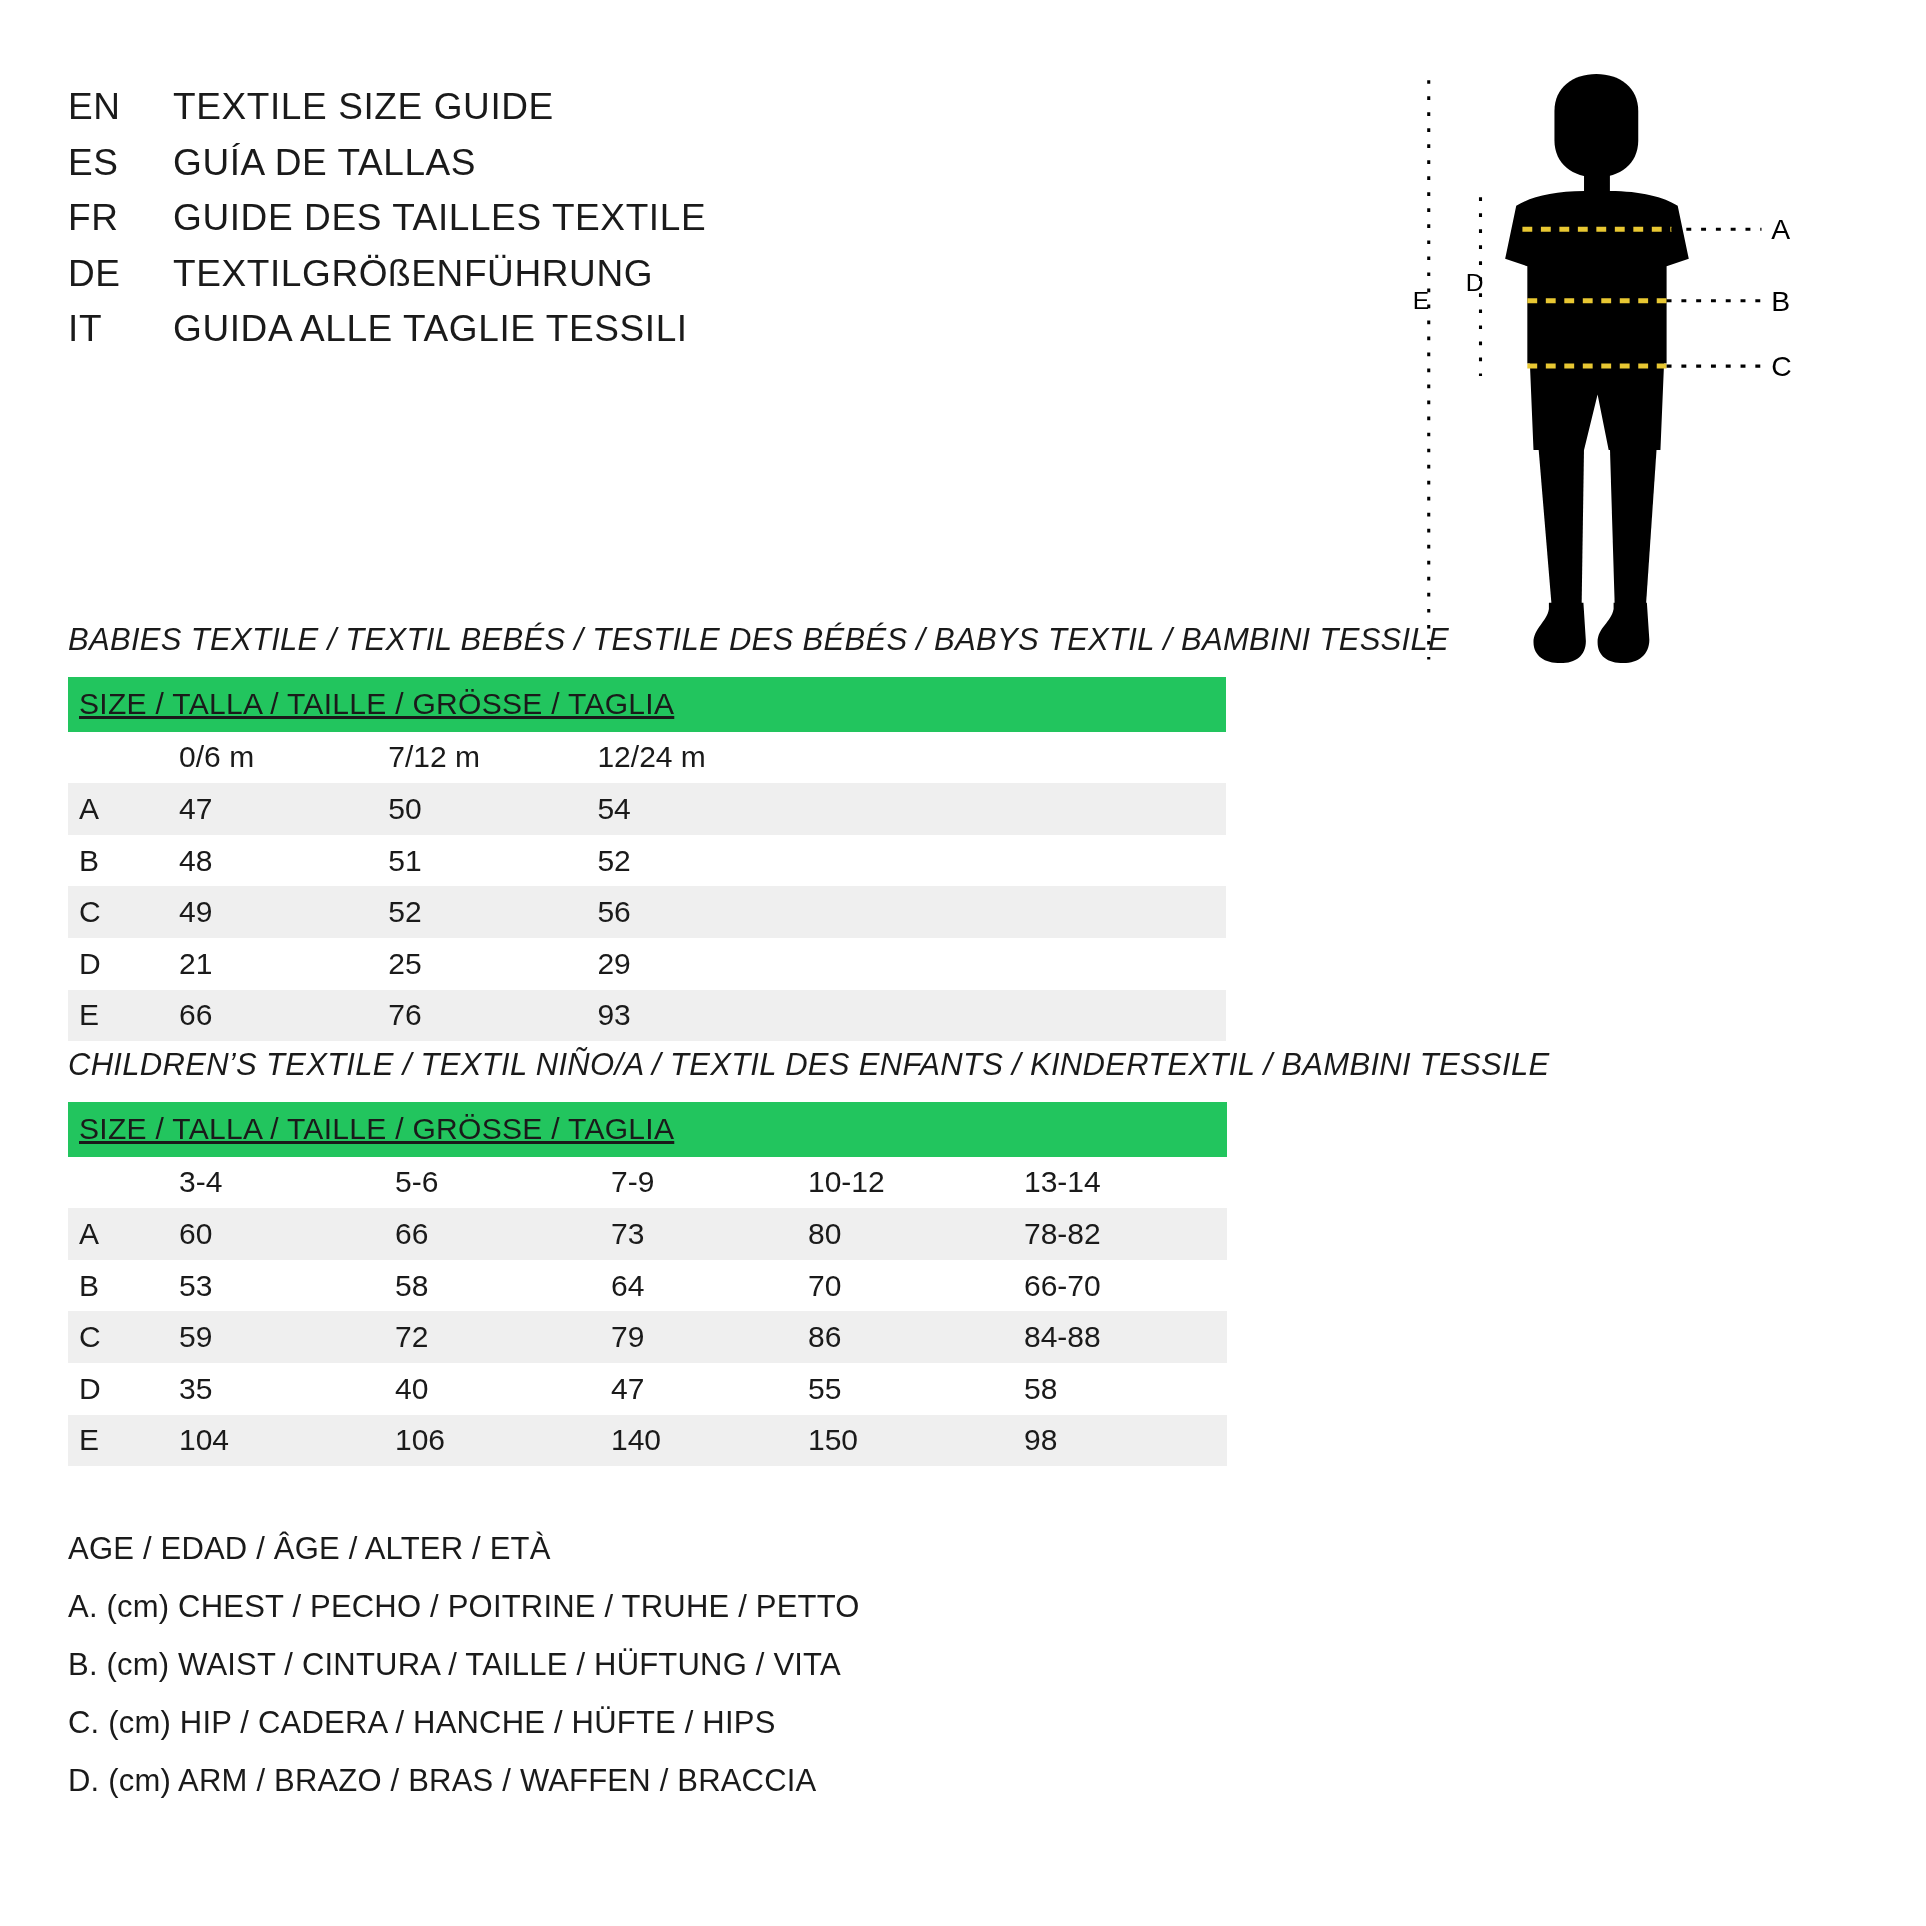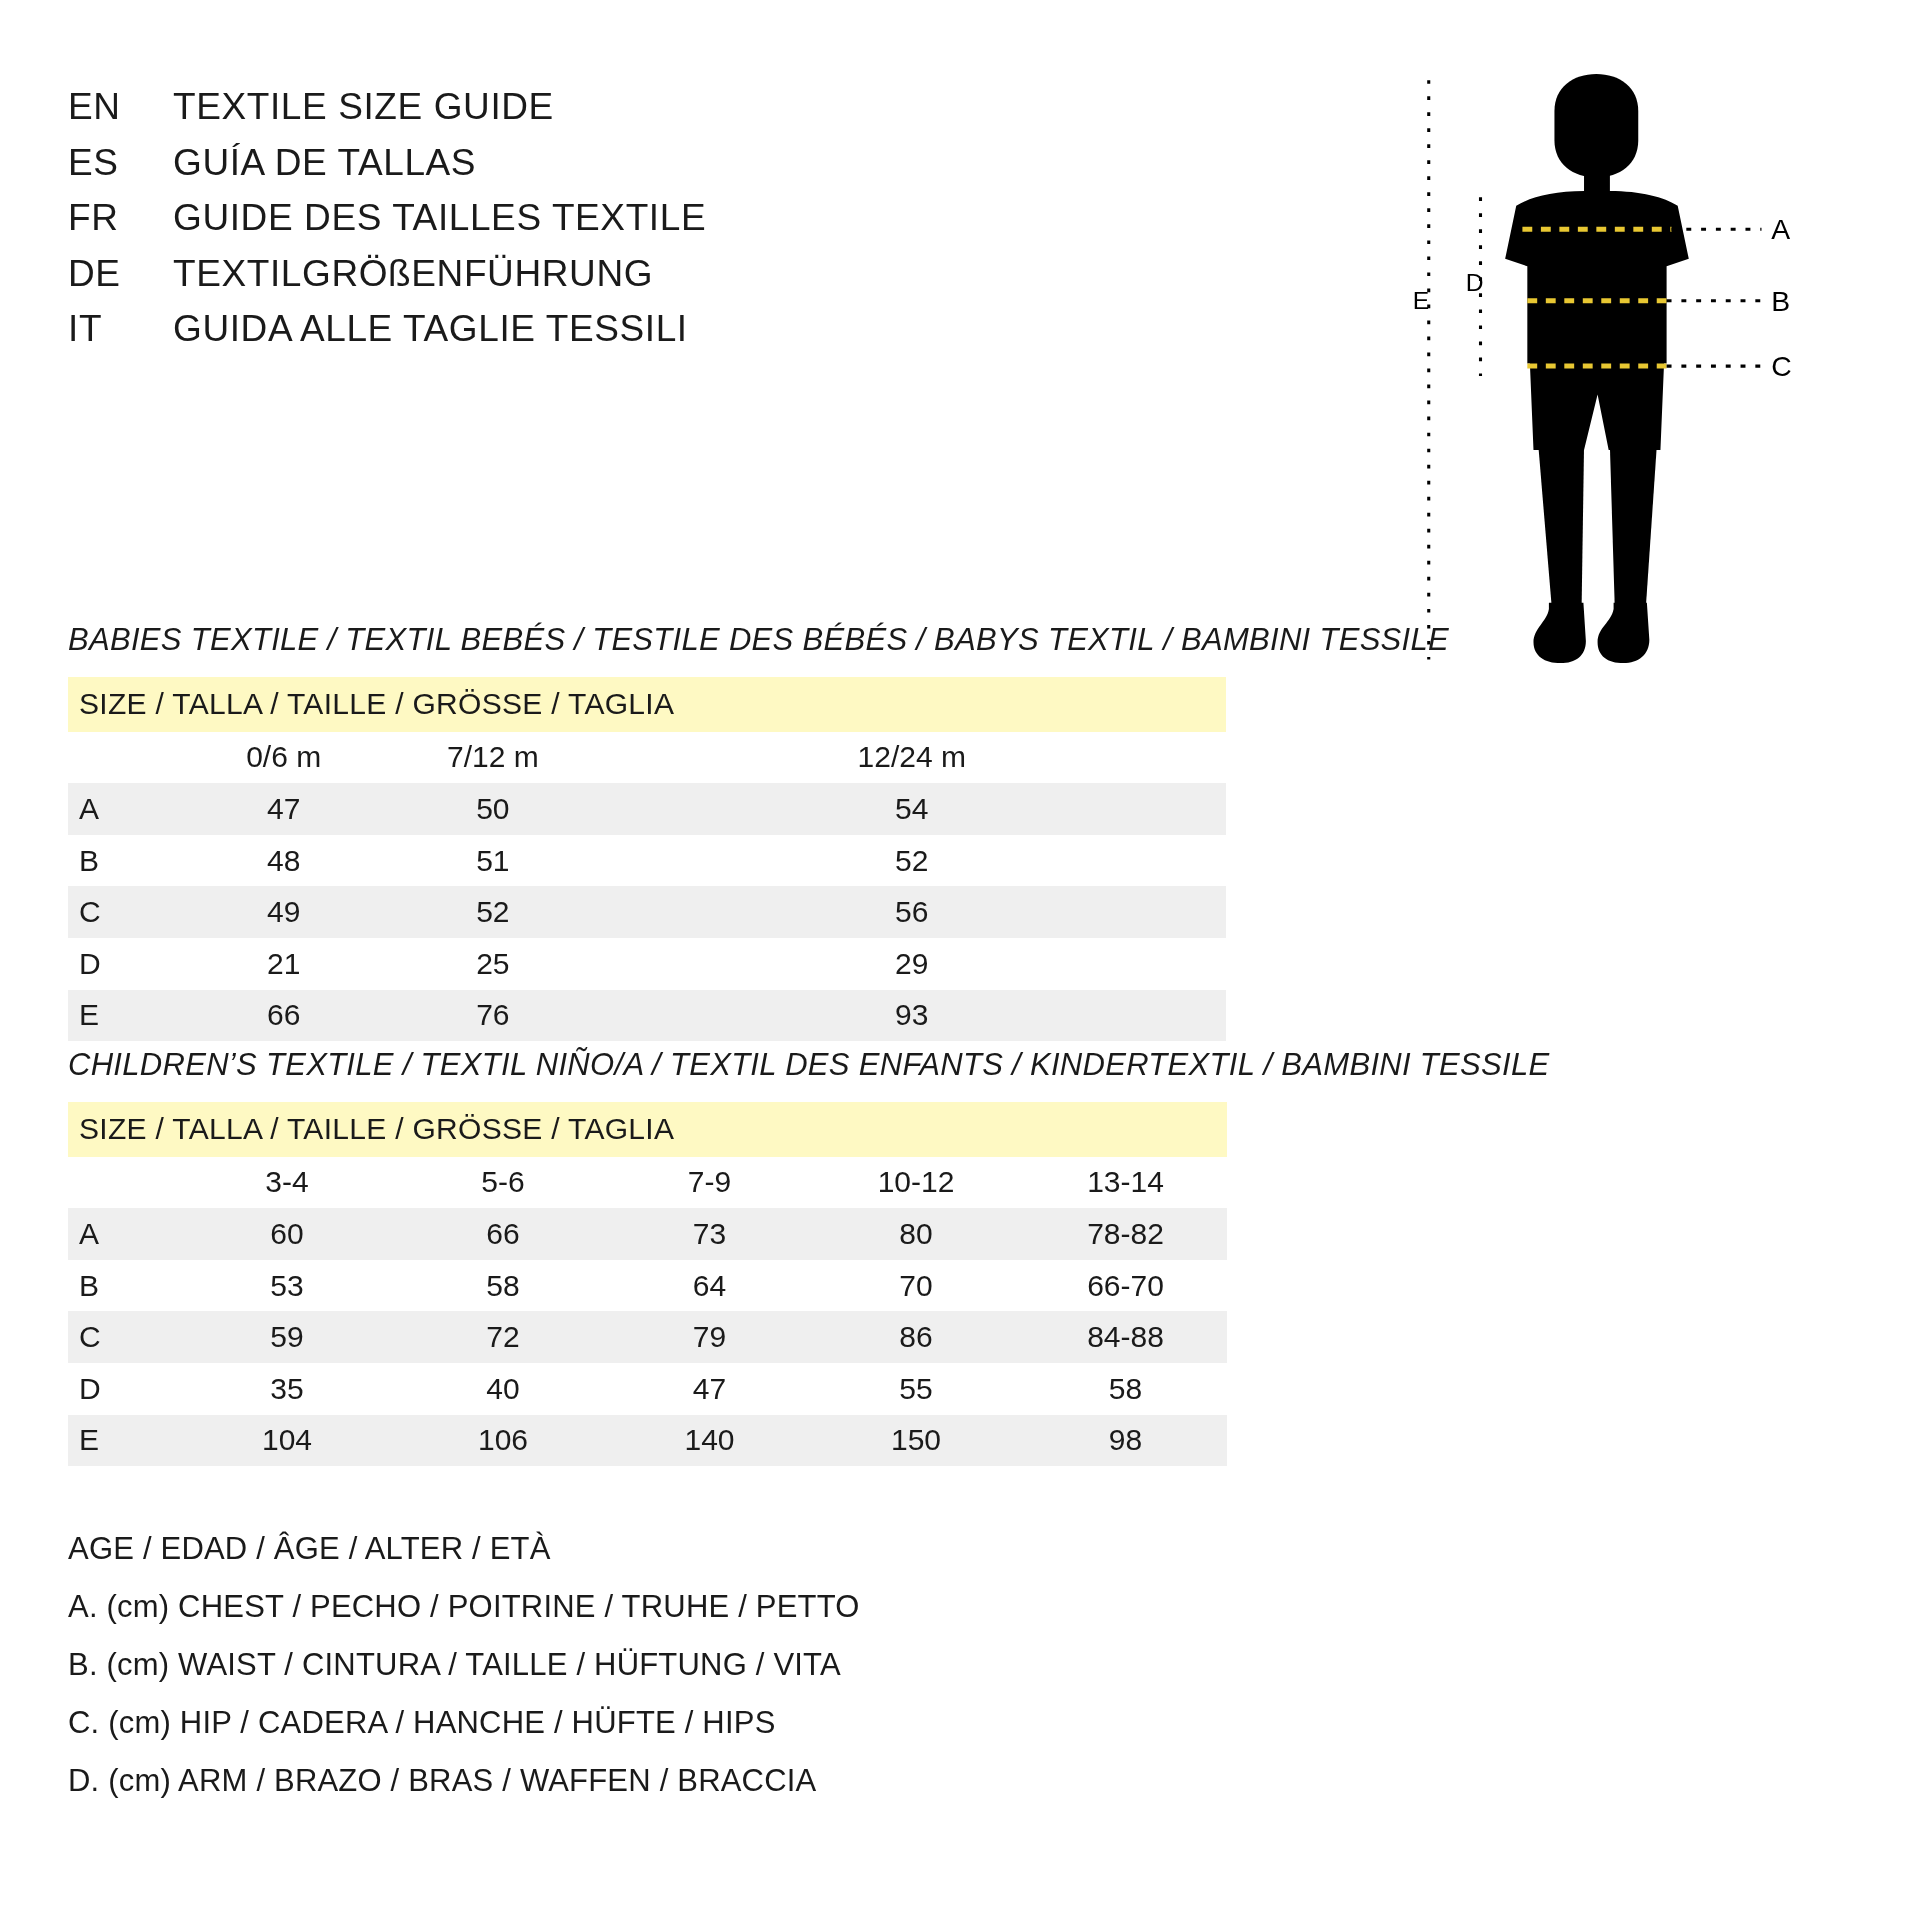--- a/index.html
+++ b/index.html
@@ -66,45 +66,46 @@
     letter-spacing: 0.3px;
     white-space: nowrap;
     font-style: italic;
   }
   table.size-table {
     border-collapse: collapse;
     width: 1158px;
     table-layout: fixed;
   }
   table.size-table tr.hdr td {
-    background: #fef9c3;
+    background: #22c55e;
     font-size: 30px;
     padding: 8.6px 0 8.6px 11px;
     letter-spacing: 0.3px;
+    text-decoration: underline;
   }
   table.size-table td {
     font-size: 30px;
     padding: 6.8px 0;
     height: 38px;
   }
   table.size-table tr.cols td {
     background: #ffffff;
   }
   table.size-table tr.odd td {
     background: #efefef;
   }
   table.size-table tr.even td {
     background: #ffffff;
   }
   .c-label {
     width: 74px;
     padding-left: 11px !important;
   }
   .c-val {
-    text-align: center;
+    text-align: left;
   }
   .pad-left { padding-left: 17px; }
 
   
   .legend {
     position: absolute;
     left: 68px;
     margin-top: 28px;
   }
   .legend-row {

